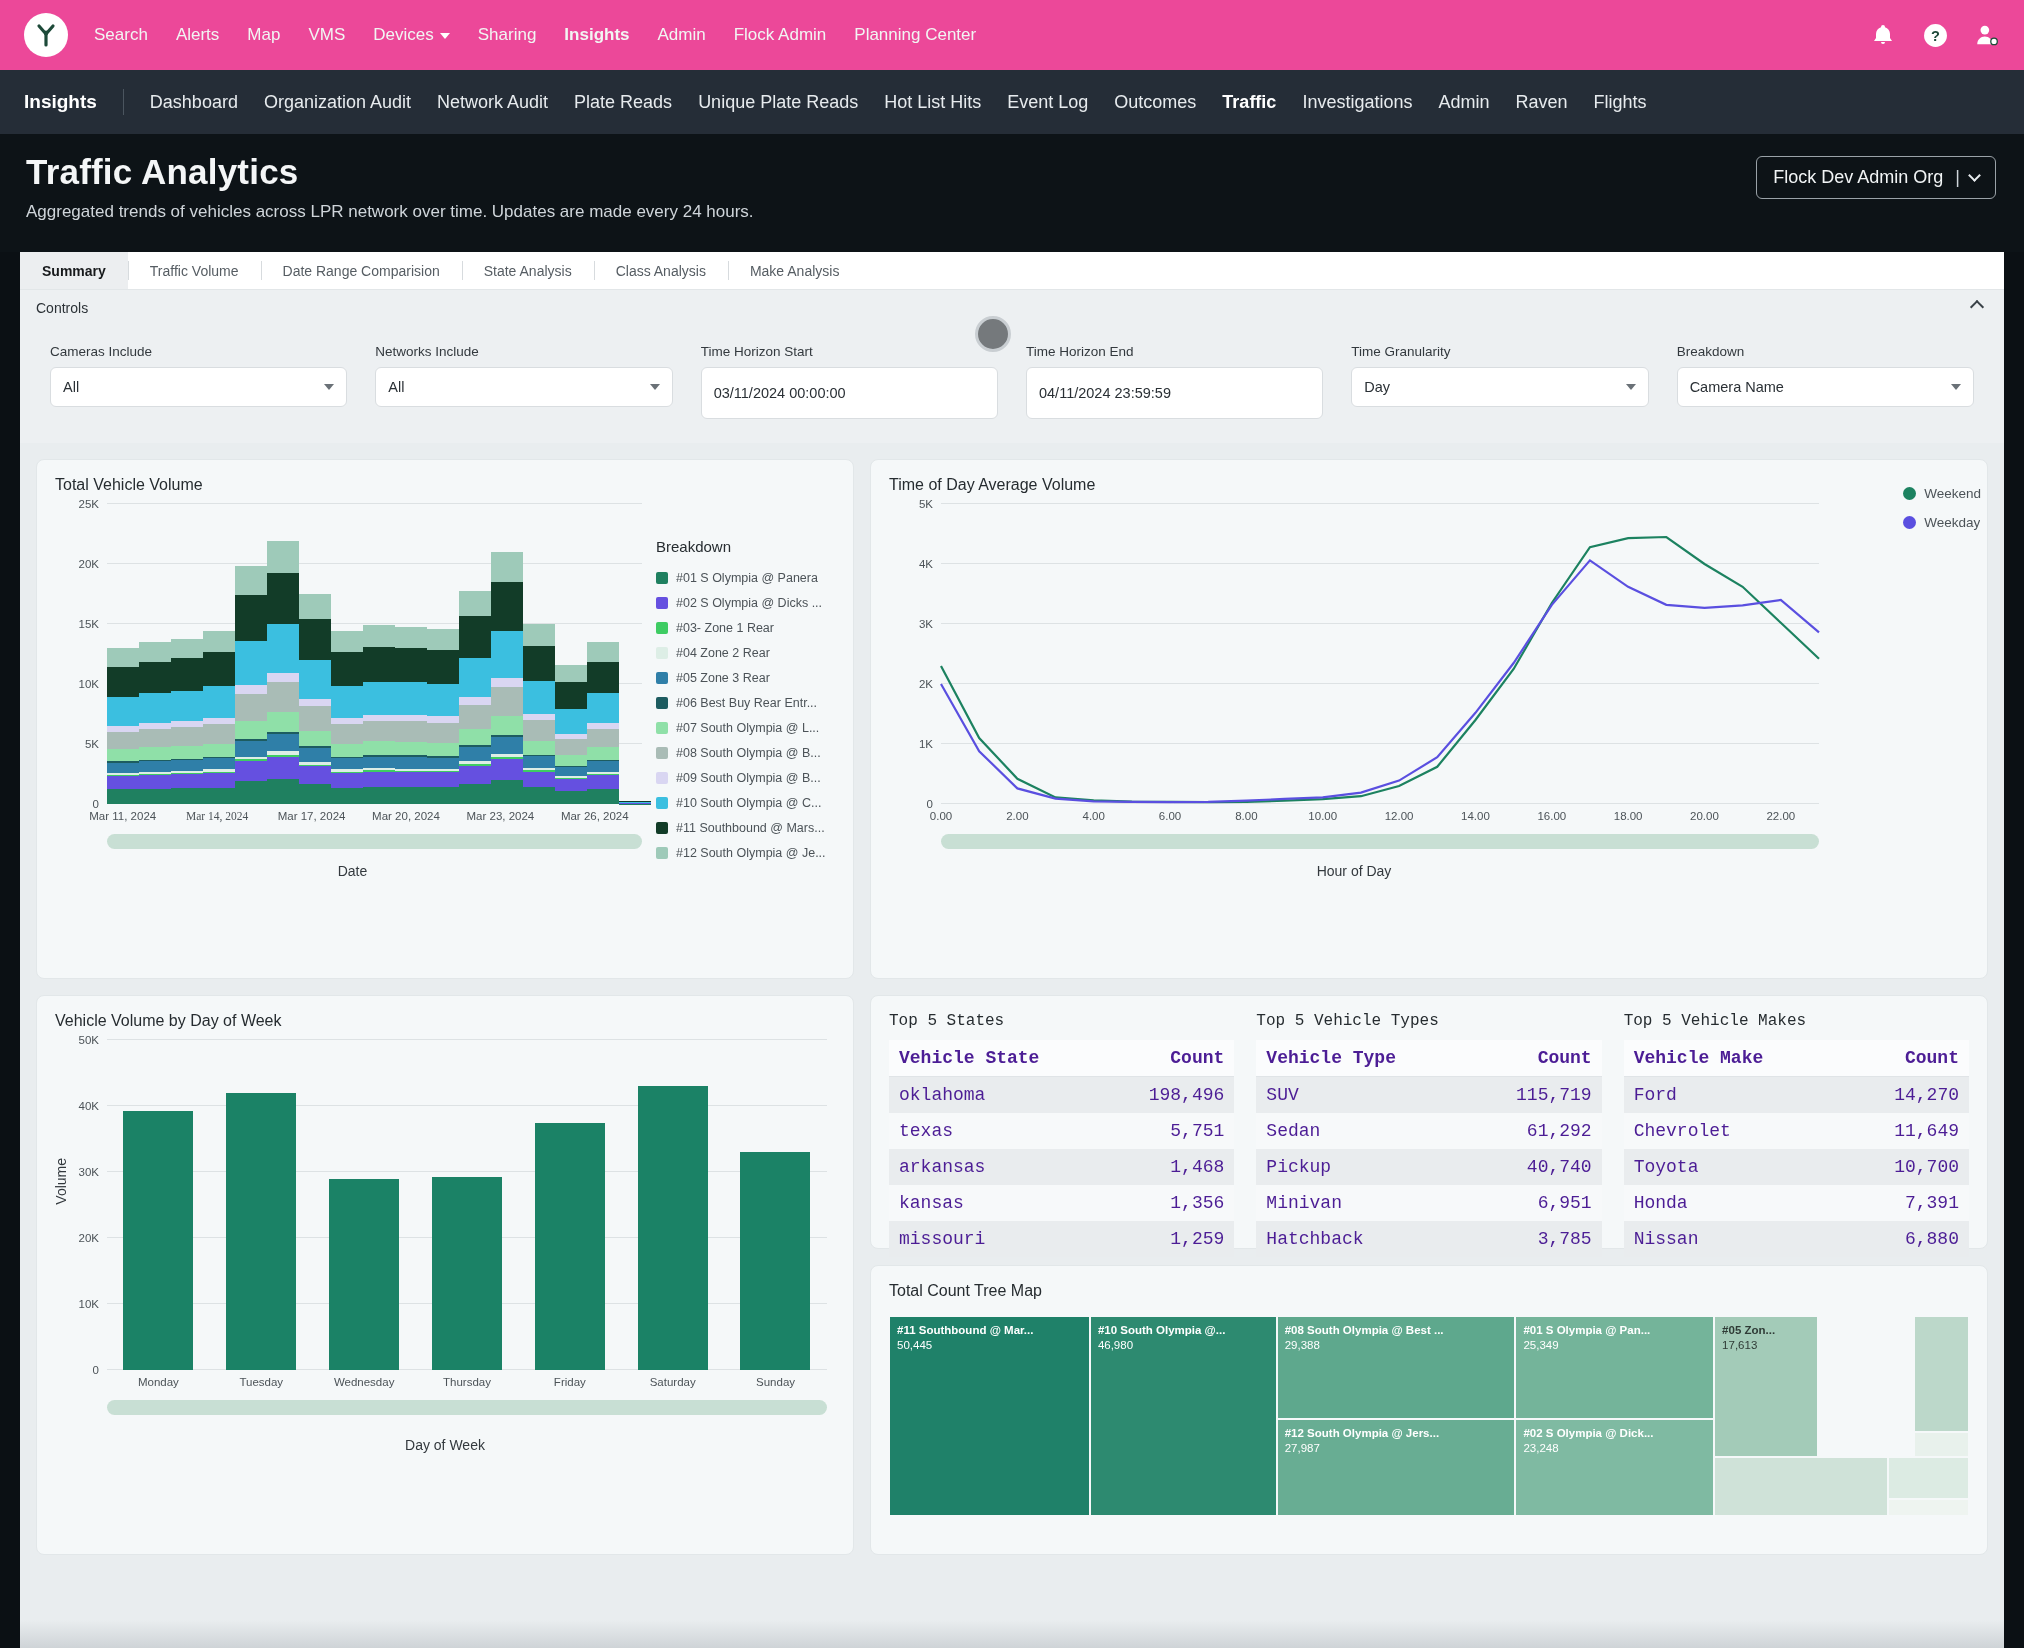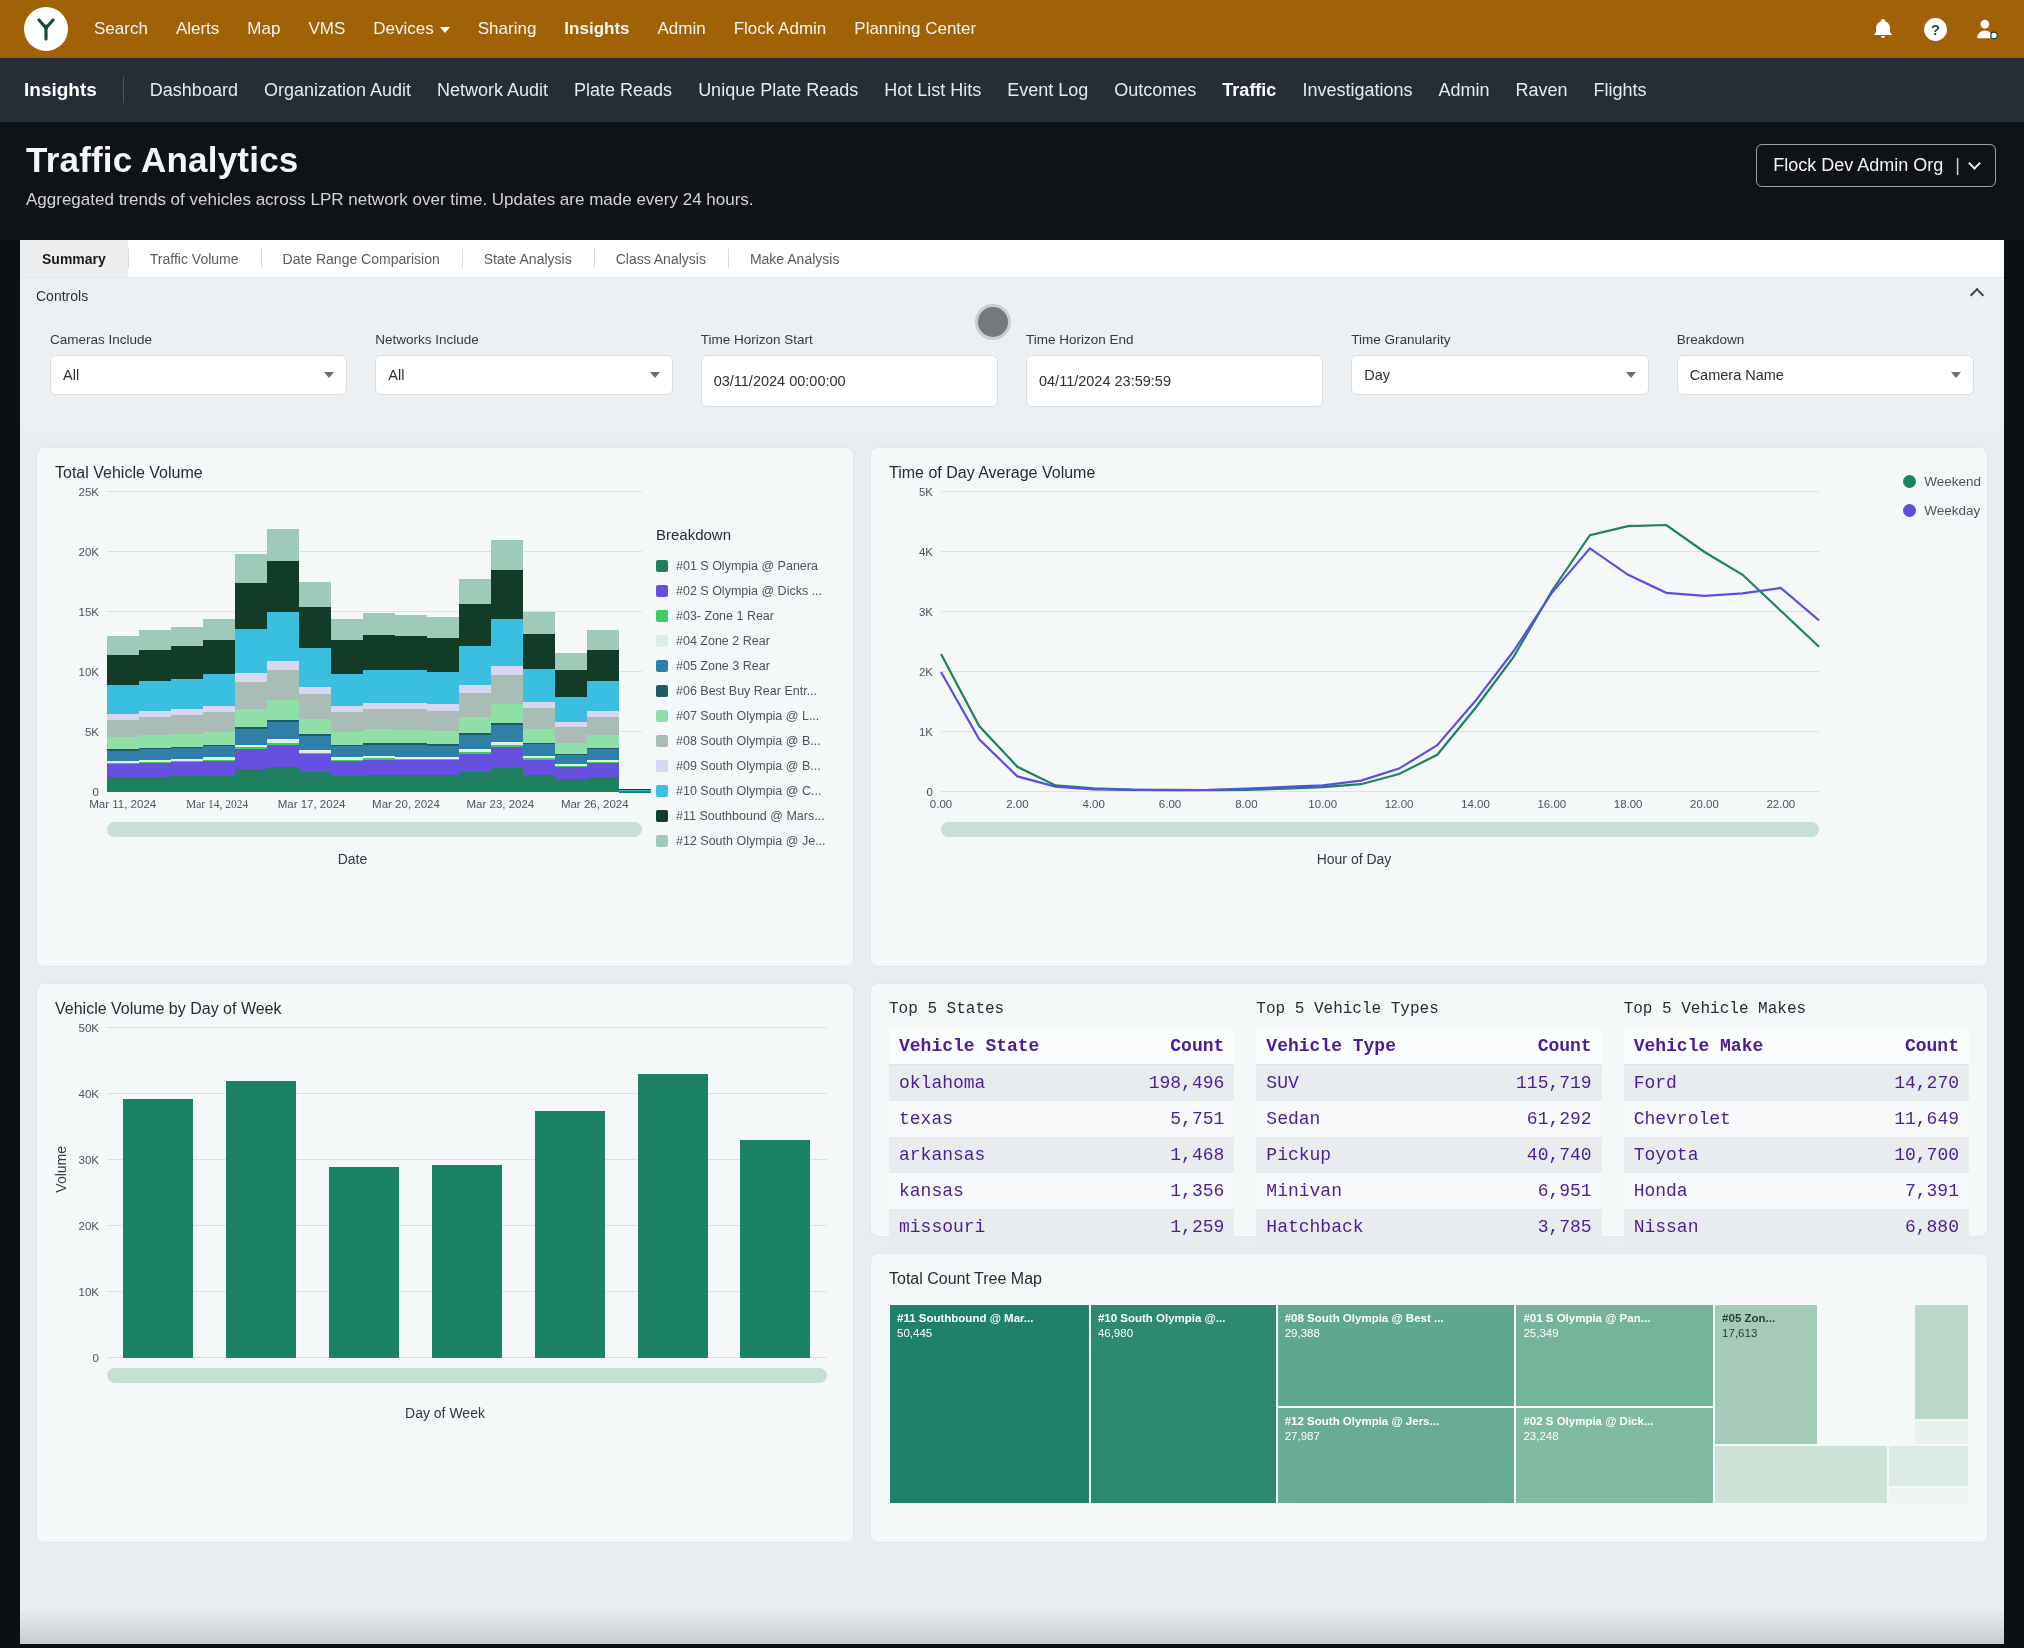--- a/index.html
+++ b/index.html
@@ -1,19 +1,19 @@
 <!DOCTYPE html>
 <html><head>
 <meta charset="utf-8">
 <style>
   * { margin:0; padding:0; box-sizing:border-box; }
   html,body { width:2024px; height:1648px; overflow:hidden; font-family:"Liberation Sans", sans-serif; background:#0b1014; }
 
   
-  .topnav { height:58px; background:#a16207; display:flex; align-items:center; padding:0 24px; gap:26px; }
+  .topnav { height:70px; background:#ec4899; display:flex; align-items:center; padding:0 24px; gap:26px; }
   .logo-circle { width:44px; height:44px; border-radius:50%; background:#ffffff; display:flex; align-items:center; justify-content:center; flex:0 0 auto; }
   .topnav-item { color:#f2f5f3; font-size:17px; white-space:nowrap; cursor:pointer; }
   .topnav-item.bold { font-weight:bold; }
   .caret-down { display:inline-block; width:0; height:0; border-left:5px solid transparent; border-right:5px solid transparent; border-top:6px solid #fff; margin-left:6px; vertical-align:middle; }
   .topnav-spacer { flex:1; }
   .topnav-icons { display:flex; gap:26px; align-items:center; }
   .navicon { width:26px; height:26px; display:flex; align-items:center; justify-content:center; cursor:pointer; }
 
   
   .subnav { height:64px; background:#252d37; display:flex; align-items:center; padding:0 24px; gap:26px; }
@@ -592,20 +592,29 @@
                 <div class="bars-row">
                   <div class="simplebar" style="height: 78.6%; background: rgb(27, 130, 102);"></div>
                   <div class="simplebar" style="height: 84%; background: rgb(27, 130, 102);"></div>
                   <div class="simplebar" style="height: 58%; background: rgb(27, 130, 102);"></div>
                   <div class="simplebar" style="height: 58.6%; background: rgb(27, 130, 102);"></div>
                   <div class="simplebar" style="height: 75%; background: rgb(27, 130, 102);"></div>
                   <div class="simplebar" style="height: 86%; background: rgb(27, 130, 102);"></div>
                   <div class="simplebar" style="height: 66%; background: rgb(27, 130, 102);"></div>
                 </div>
               </div>
+            <div class="xticks" id="dow-xticks">
+                <div class="xtick" style="left: 7.14286%;">Monday</div>
+                <div class="xtick" style="left: 21.4286%;">Tuesday</div>
+                <div class="xtick" style="left: 35.7143%;">Wednesday</div>
+                <div class="xtick" style="left: 50%;">Thursday</div>
+                <div class="xtick" style="left: 64.2857%;">Friday</div>
+                <div class="xtick" style="left: 78.5714%;">Saturday</div>
+                <div class="xtick" style="left: 92.8571%;">Sunday</div>
+              </div>
             <div class="range-slider"></div>
             <div class="axis-label" style="margin-top:22px;">Day of Week</div>
           </div>
         </div>
       </div>
     </div>
 
     <div class="col-right">
 
       <div class="card" style="height:520px; position:relative;">

